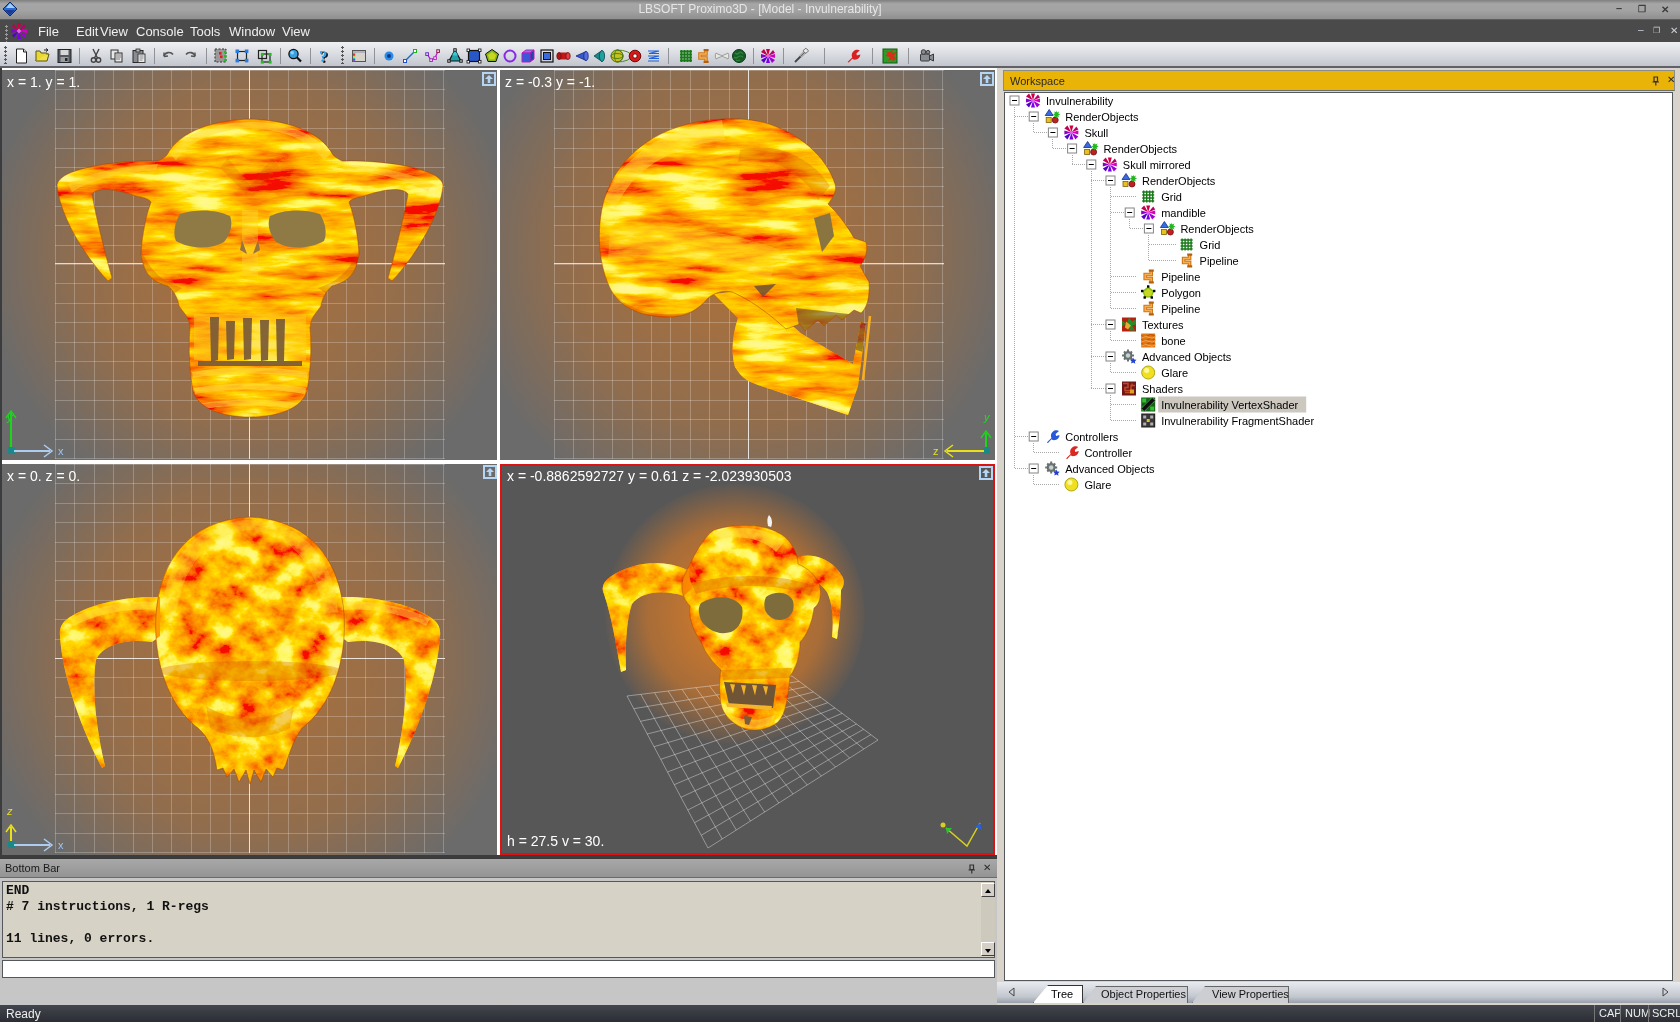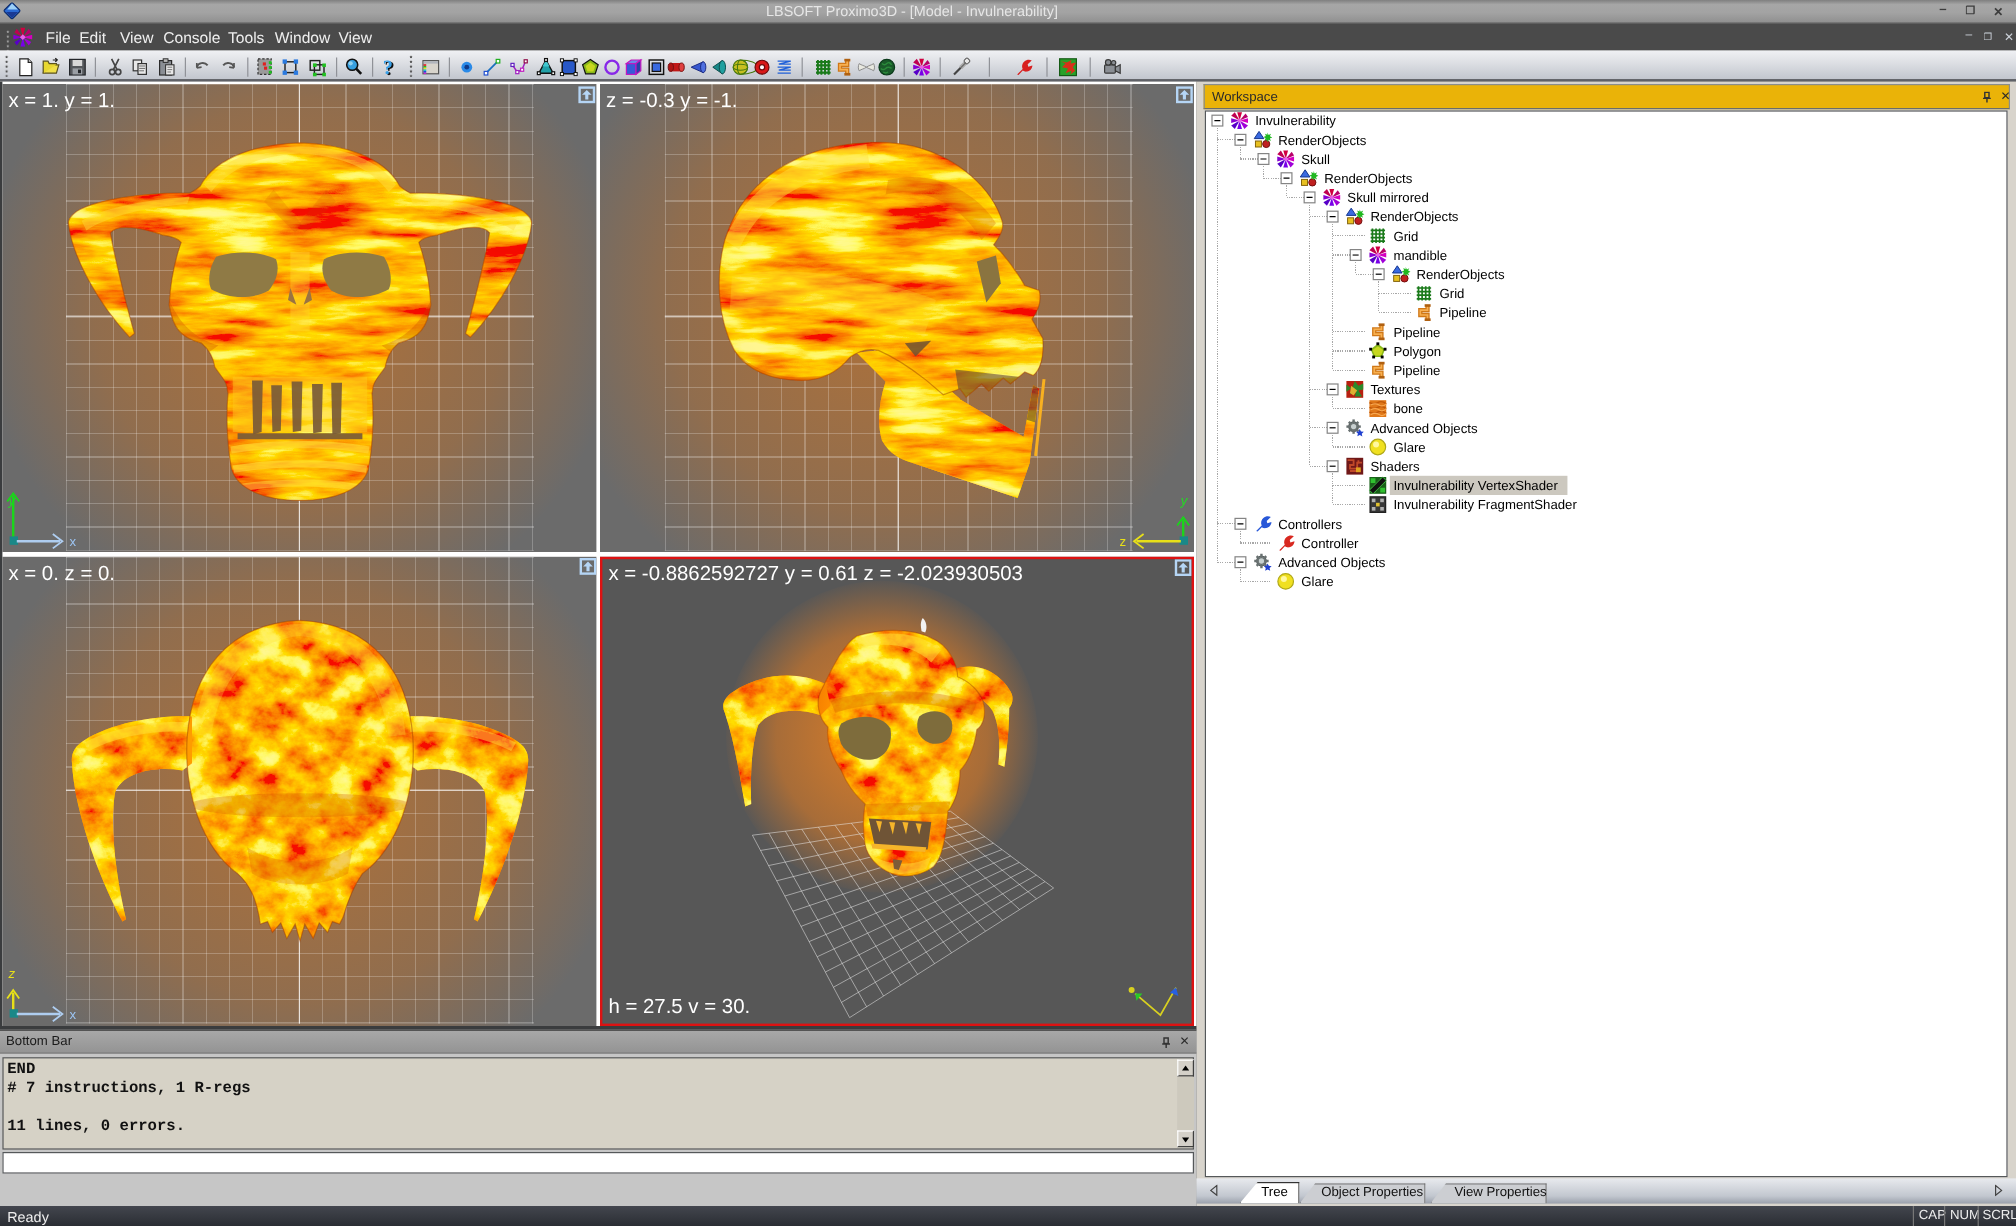--- a/index.html
+++ b/index.html
@@ -13,21 +13,21 @@
 
 #toolbar{left:0;top:42px;width:1680px;height:26px;background:linear-gradient(180deg,#f0f1f4 0%,#dcdee3 45%,#c2c6ce 100%);border-bottom:2px solid #5f6167}
 .grip{position:absolute;top:4px;width:3px;height:18px;background-image:radial-gradient(circle at 1.5px 1.5px,#555 1px,rgba(0,0,0,0) 1.2px);background-size:3px 4px}
 
 #vparea{left:0;top:68px;width:997px;height:789px;background:#fff}
 .vp{position:absolute;background:#6b6b6b;overflow:hidden}
 .vp .glow{position:absolute;border-radius:50%}
 .vp .grid{position:absolute;left:53px;top:0;width:390px;height:389px;
  background-image:repeating-linear-gradient(to right,rgba(255,255,255,.23) 0,rgba(255,255,255,.23) 1px,rgba(0,0,0,0) 1px,rgba(0,0,0,0) 19.4px),repeating-linear-gradient(to bottom,rgba(255,255,255,.23) 0,rgba(255,255,255,.23) 1px,rgba(0,0,0,0) 1px,rgba(0,0,0,0) 19.4px)}
 .cline{position:absolute;background:rgba(255,255,255,.75)}
-.vplabel{position:absolute;left:5px;top:4px;font-size:17px;color:#fff;letter-spacing:0px}
+.vplabel{position:absolute;left:5px;top:4px;font-size:14px;color:#fff;letter-spacing:0px}
 .vpbtn{position:absolute;top:2px;width:14px;height:14px;border:2px solid #b5d5f5;color:#b5d5f5;font-size:11px;line-height:10px;text-align:center}
 
 #wspanel{left:997px;top:68px;width:683px;height:937px;background:#d8d4cc}
 #wshead{left:1003px;top:70px;width:672px;height:21px;background:#eab308;border:1px solid #8a8d8a;border-bottom:1px solid #6a6d6a}
 #wstree{left:1004px;top:92px;width:669px;height:889px;background:#fff;border:1px solid #55585a}
 
 #bbar{left:0;top:855px;width:997px;height:150px;background:#c6c6c6;border-top:3px solid #3a3c3e}
 #bbhead{left:0;top:858px;width:997px;height:20px;background:linear-gradient(180deg,#a8a8a8,#949494);border-top:1px solid #3a3a3a;border-bottom:1px solid #6a6a6a}
 #console{left:2px;top:881px;width:993px;height:77px;background:#d6d2c6;border:1px solid #55585a;font-family:"Liberation Mono",monospace;font-size:13px;font-weight:700;color:#111;line-height:16px;padding:1px 3px}
 #cinput{left:2px;top:960px;width:993px;height:18px;background:#fff;border:1px solid #55585a}
@@ -82,21 +82,21 @@
         <polygon points="8,8 16,6 16,10" fill="#d400c0"></polygon>
         <polygon points="8,8 15,12 13,15" fill="#a000d8"></polygon>
         <polygon points="8,8 10,16 6,16" fill="#7800e8"></polygon>
         <polygon points="8,8 3,15 1,12" fill="#5800c8"></polygon>
         <polygon points="8,8 0,10 0,6" fill="#8800d0"></polygon>
         <polygon points="8,8 1,4 3,1" fill="#c00050"></polygon>
         <polygon points="8,5.6 10.4,8 8,10.4 5.6,8" fill="#e860e8"></polygon>
       </g>
     </svg>
 <div class="mitem" style="left:38px">File</div>
-<div class="mitem" style="left:66px">Edit</div>
+<div class="mitem" style="left:76px">Edit</div>
 <div class="mitem" style="left:100px">View</div>
 <div class="mitem" style="left:136px">Console</div>
 <div class="mitem" style="left:190px">Tools</div>
 <div class="mitem" style="left:229px">Window</div>
 <div class="mitem" style="left:282px">View</div>
 <div class="abs" style="left:1638px;top:25px;width:42px;height:12px;color:#ccd2da;font-size:10px">
       <span style="position:absolute;left:0;top:-1px">–</span>
       <span style="position:absolute;left:15px;top:1px;font-size:8px">❐</span>
       <span style="position:absolute;left:32px;top:0">✕</span>
     </div>

